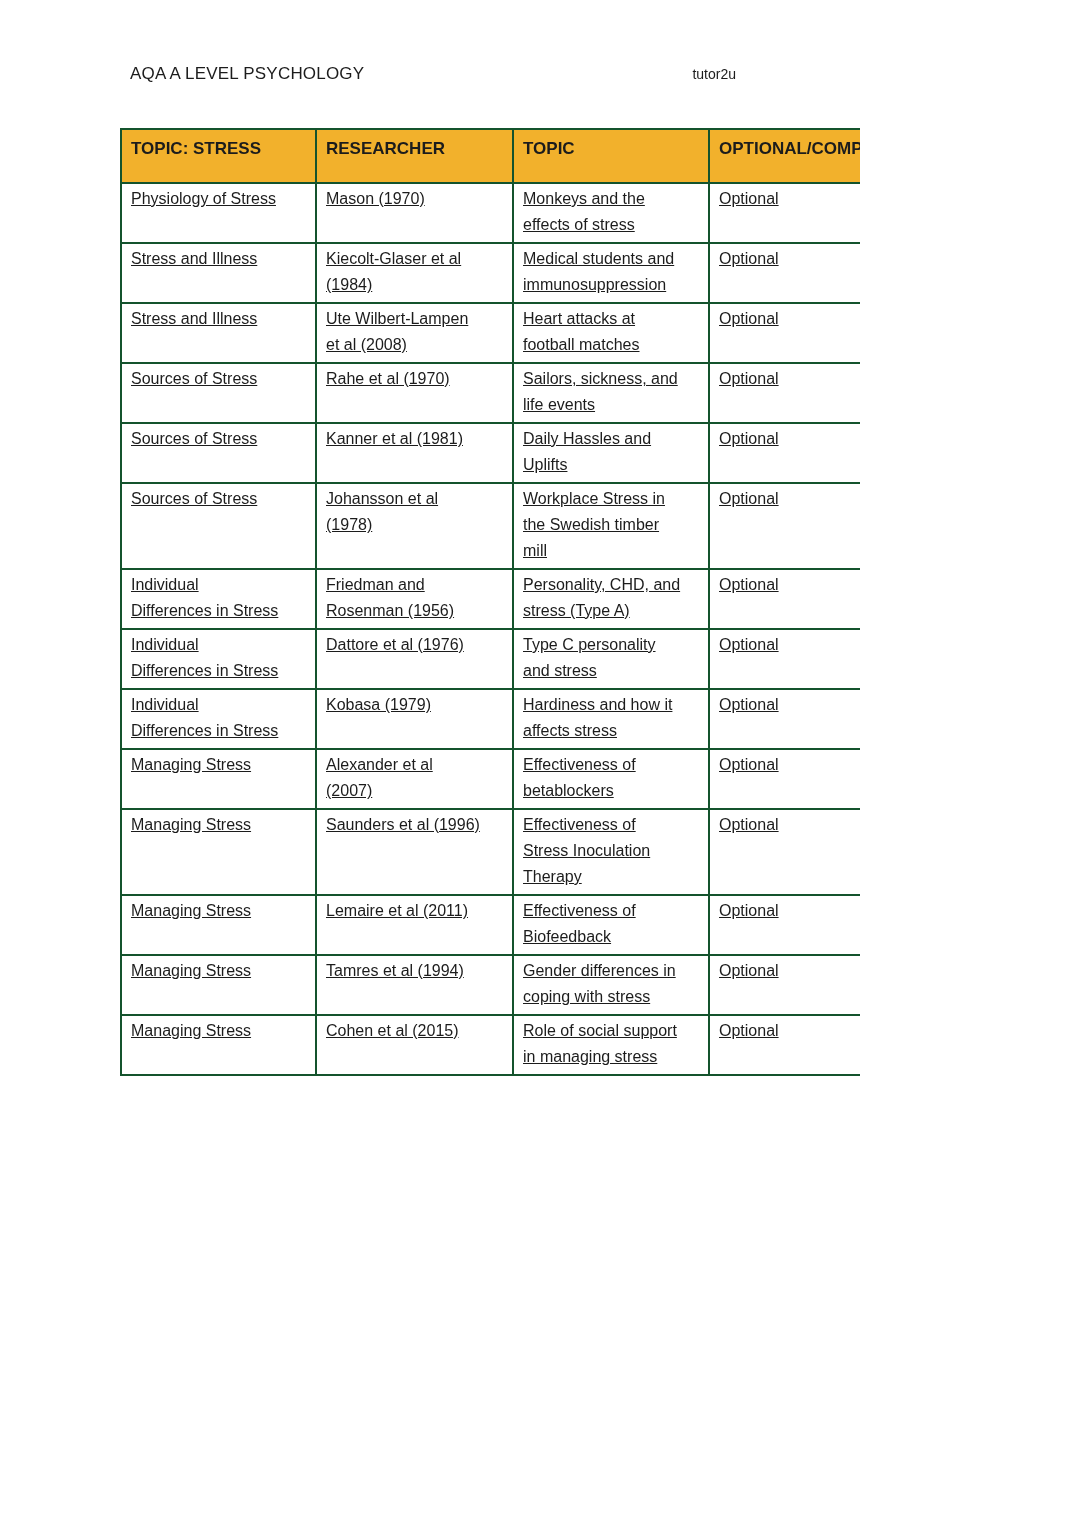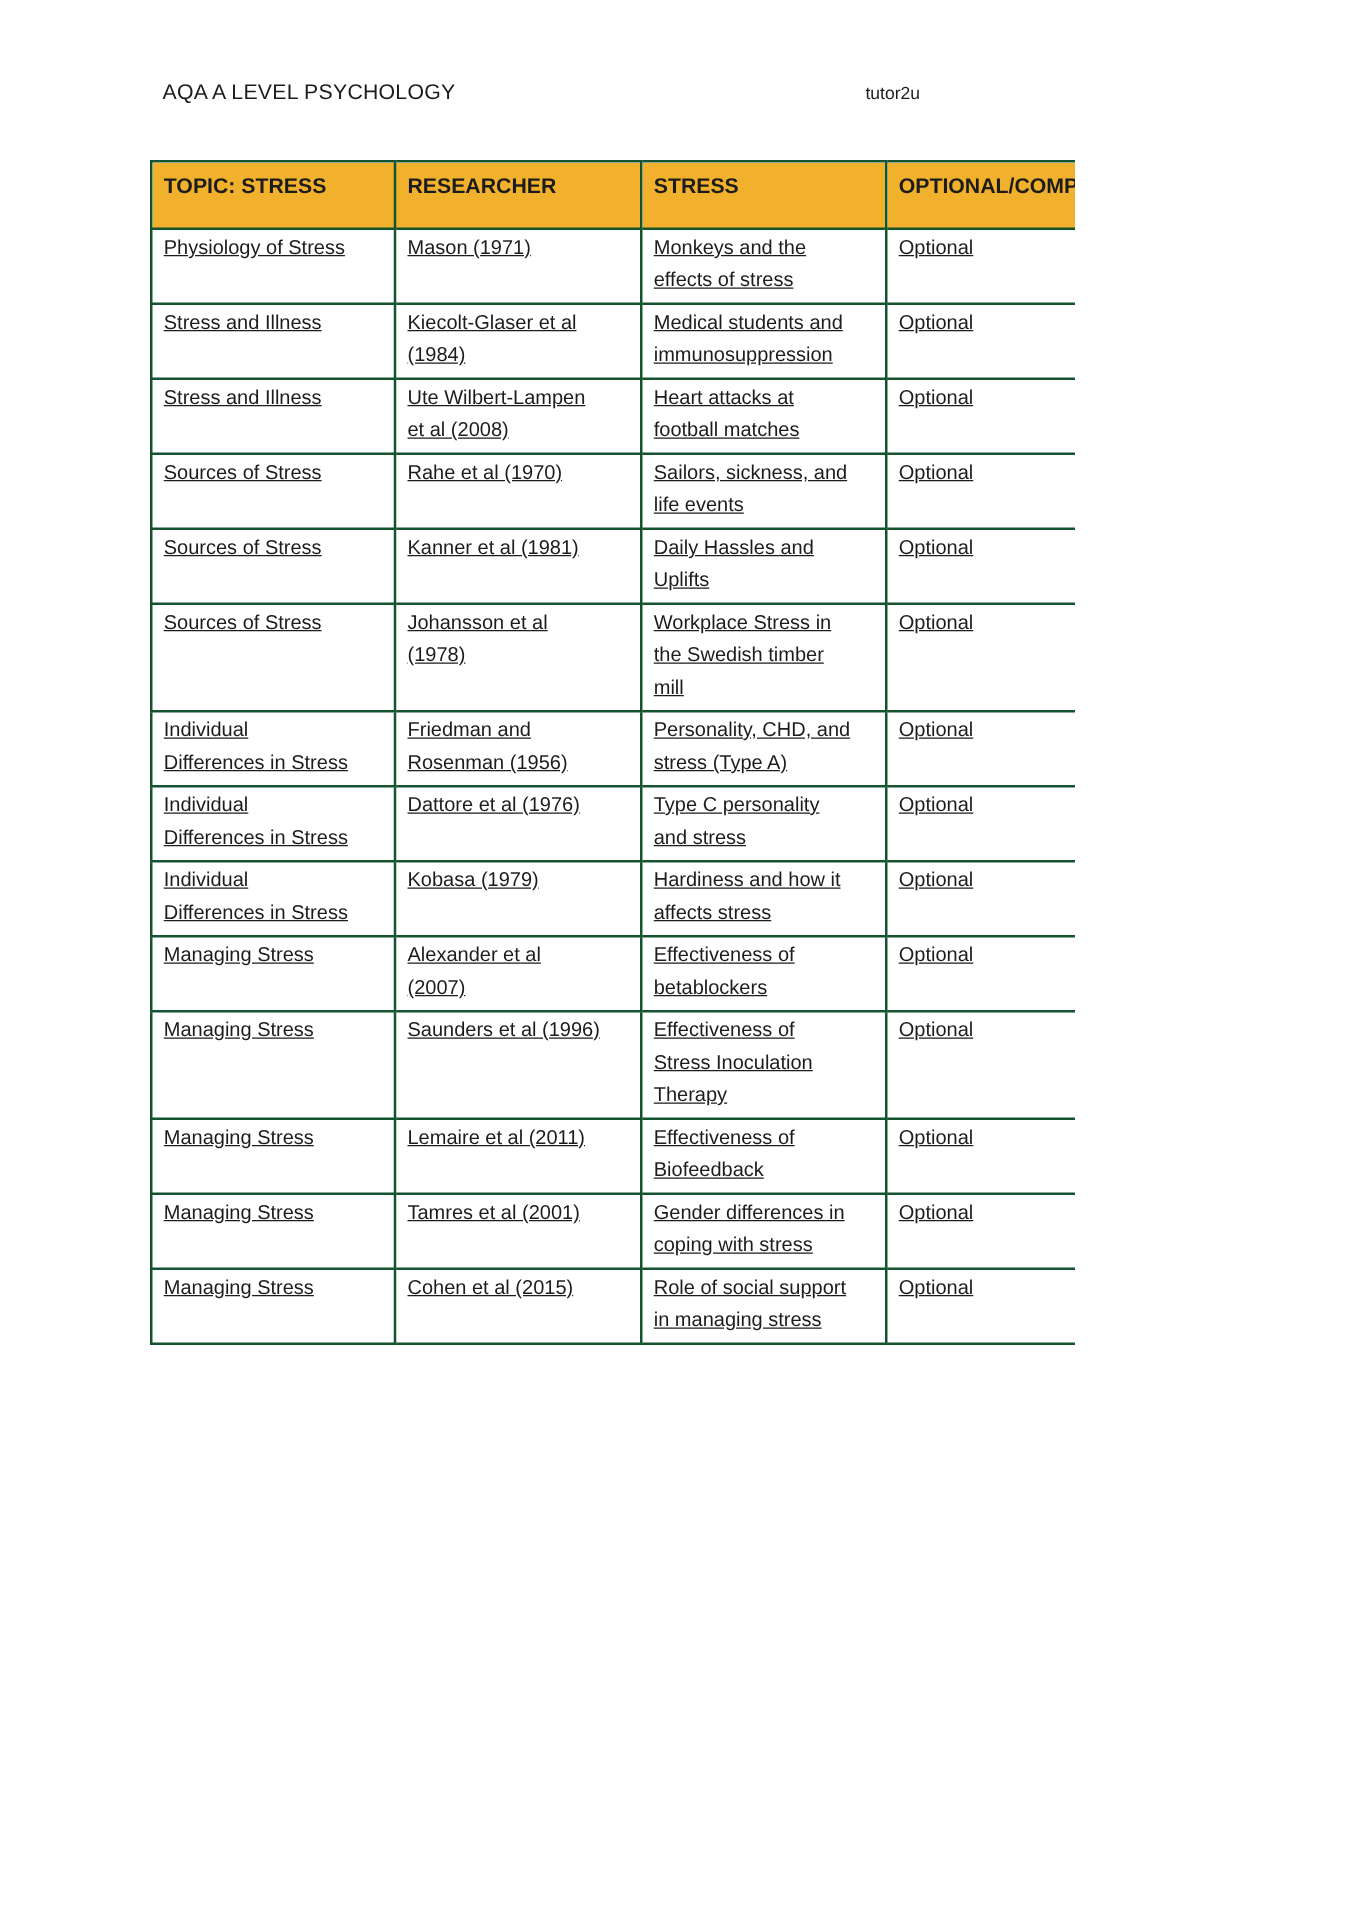--- a/index.html
+++ b/index.html
@@ -80,28 +80,28 @@
     <colgroup>
       <col class="c1">
         <col class="c2">
         <col class="c3">
         <col class="c4">
     </colgroup>
     <thead>
       <tr>
         <th>TOPIC: STRESS</th>
         <th>RESEARCHER</th>
-        <th>STRESS</th>
+        <th>TOPIC</th>
         <th>OPTIONAL/COMPULSORY</th>
       </tr>
     </thead>
     <tbody>
     <tr>
       <td>Physiology of Stress</td>
-      <td>Mason (1971)</td>
+      <td>Mason (1970)</td>
       <td>Monkeys and the
 effects of stress</td>
       <td>Optional</td>
     </tr>
 
     <tr>
       <td>Stress and Illness</td>
       <td>Kiecolt-Glaser et al
 (1984)</td>
       <td>Medical students and
@@ -193,21 +193,21 @@
     <tr>
       <td>Managing Stress</td>
       <td>Lemaire et al (2011)</td>
       <td>Effectiveness of
 Biofeedback</td>
       <td>Optional</td>
     </tr>
 
     <tr>
       <td>Managing Stress</td>
-      <td>Tamres et al (2001)</td>
+      <td>Tamres et al (1994)</td>
       <td>Gender differences in
 coping with stress</td>
       <td>Optional</td>
     </tr>
 
     <tr>
       <td>Managing Stress</td>
       <td>Cohen et al (2015)</td>
       <td>Role of social support
 in managing stress</td>

